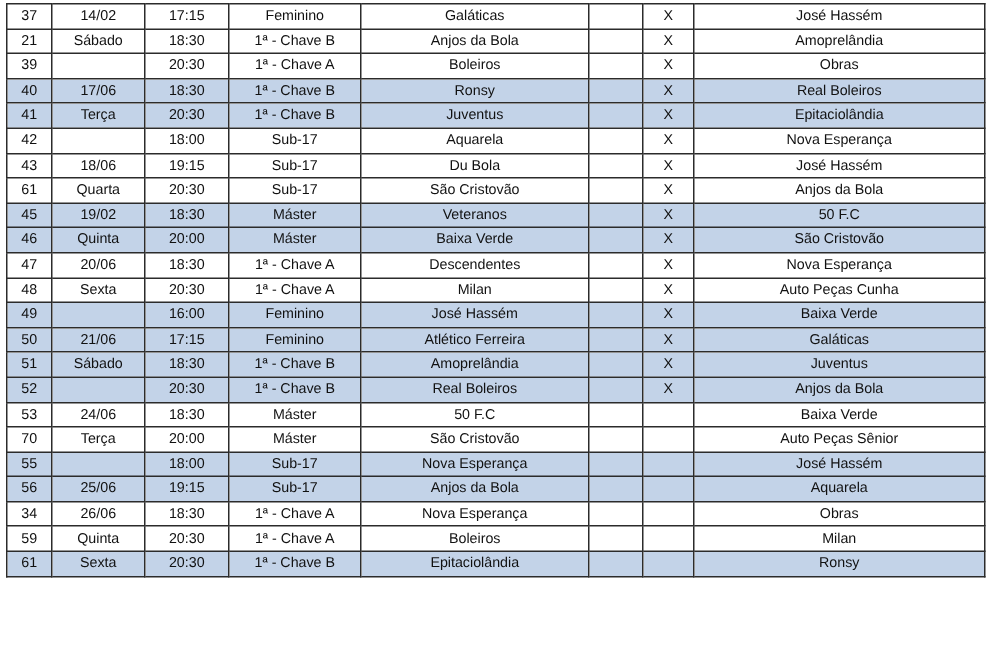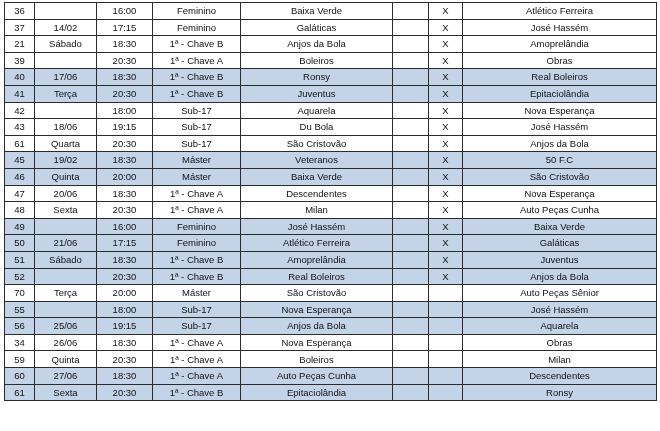--- a/index.html
+++ b/index.html
@@ -77,30 +77,20 @@
       <col class="c-date">
       <col class="c-time">
       <col class="c-cat">
       <col class="c-teamA">
       <col class="c-x1">
       <col class="c-x2">
       <col class="c-teamB">
     </colgroup>
     <tbody>
         <tr>
-          <td class="num band-white">36</td>
-          <td class="date band-white"></td>
-          <td class="time band-white">16:00</td>
-          <td class="cat band-white">Feminino</td>
-          <td class="teamA band-white">Baixa Verde</td>
-          <td class="mark band-white"></td>
-          <td class="mark band-white">X</td>
-          <td class="teamB band-white">Atlético Ferreira</td>
-        </tr>
-        <tr>
           <td class="num band-white">37</td>
           <td class="date band-white">14/02</td>
           <td class="time band-white">17:15</td>
           <td class="cat band-white">Feminino</td>
           <td class="teamA band-white">Galáticas</td>
           <td class="mark band-white"></td>
           <td class="mark band-white">X</td>
           <td class="teamB band-white">José Hassém</td>
         </tr>
         <tr>
@@ -247,20 +237,30 @@
           <td class="num band-blue">52</td>
           <td class="date band-blue"></td>
           <td class="time band-blue">20:30</td>
           <td class="cat band-blue">1ª - Chave B</td>
           <td class="teamA band-blue">Real Boleiros</td>
           <td class="mark band-blue"></td>
           <td class="mark band-blue">X</td>
           <td class="teamB band-blue">Anjos da Bola</td>
         </tr>
         <tr>
+          <td class="num band-white">53</td>
+          <td class="date band-white">24/06</td>
+          <td class="time band-white">18:30</td>
+          <td class="cat band-white">Máster</td>
+          <td class="teamA band-white">50 F.C</td>
+          <td class="mark band-white"></td>
+          <td class="mark band-white"></td>
+          <td class="teamB band-white">Baixa Verde</td>
+        </tr>
+        <tr>
           <td class="num band-white">70</td>
           <td class="date band-white">Terça</td>
           <td class="time band-white">20:00</td>
           <td class="cat band-white">Máster</td>
           <td class="teamA band-white">São Cristovão</td>
           <td class="mark band-white"></td>
           <td class="mark band-white"></td>
           <td class="teamB band-white">Auto Peças Sênior</td>
         </tr>
         <tr>
@@ -297,30 +297,20 @@
           <td class="num band-white">59</td>
           <td class="date band-white">Quinta</td>
           <td class="time band-white">20:30</td>
           <td class="cat band-white">1ª - Chave A</td>
           <td class="teamA band-white">Boleiros</td>
           <td class="mark band-white"></td>
           <td class="mark band-white"></td>
           <td class="teamB band-white">Milan</td>
         </tr>
         <tr>
-          <td class="num band-blue">60</td>
-          <td class="date band-blue">27/06</td>
-          <td class="time band-blue">18:30</td>
-          <td class="cat band-blue">1ª - Chave A</td>
-          <td class="teamA band-blue">Auto Peças Cunha</td>
-          <td class="mark band-blue"></td>
-          <td class="mark band-blue"></td>
-          <td class="teamB band-blue">Descendentes</td>
-        </tr>
-        <tr>
           <td class="num band-blue">61</td>
           <td class="date band-blue">Sexta</td>
           <td class="time band-blue">20:30</td>
           <td class="cat band-blue">1ª - Chave B</td>
           <td class="teamA band-blue">Epitaciolândia</td>
           <td class="mark band-blue"></td>
           <td class="mark band-blue"></td>
           <td class="teamB band-blue">Ronsy</td>
         </tr>
       </tbody>

